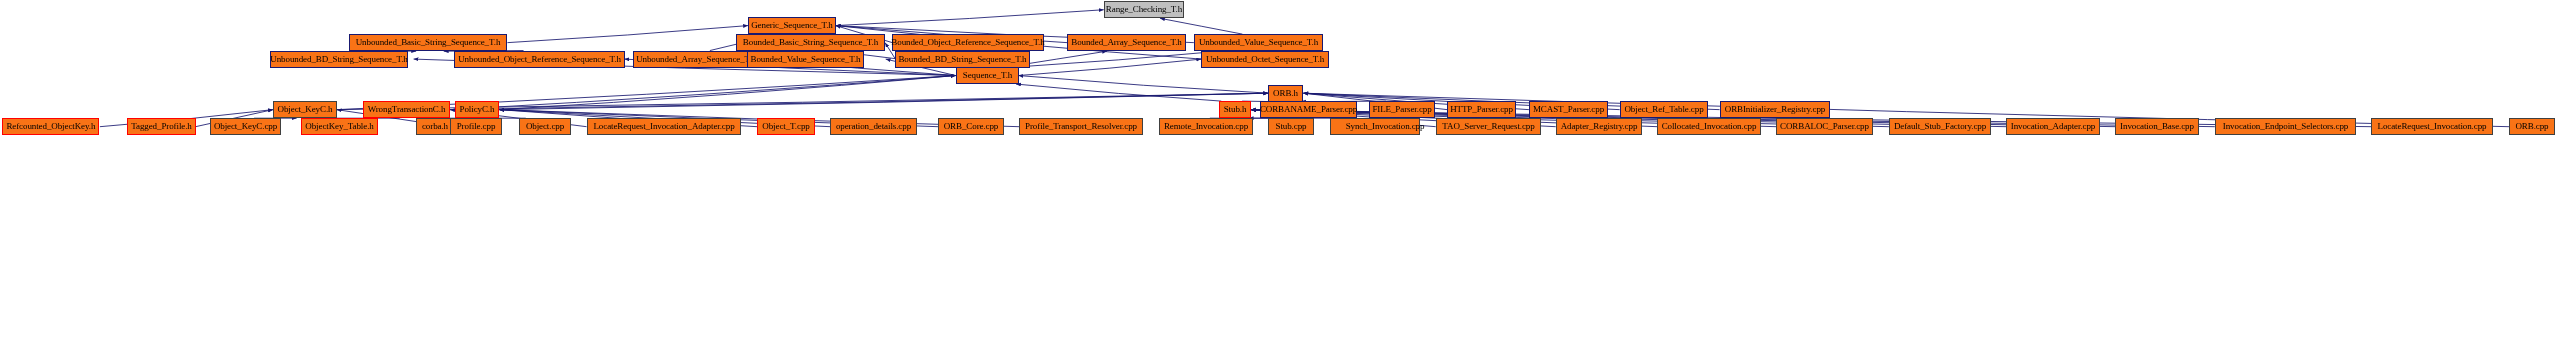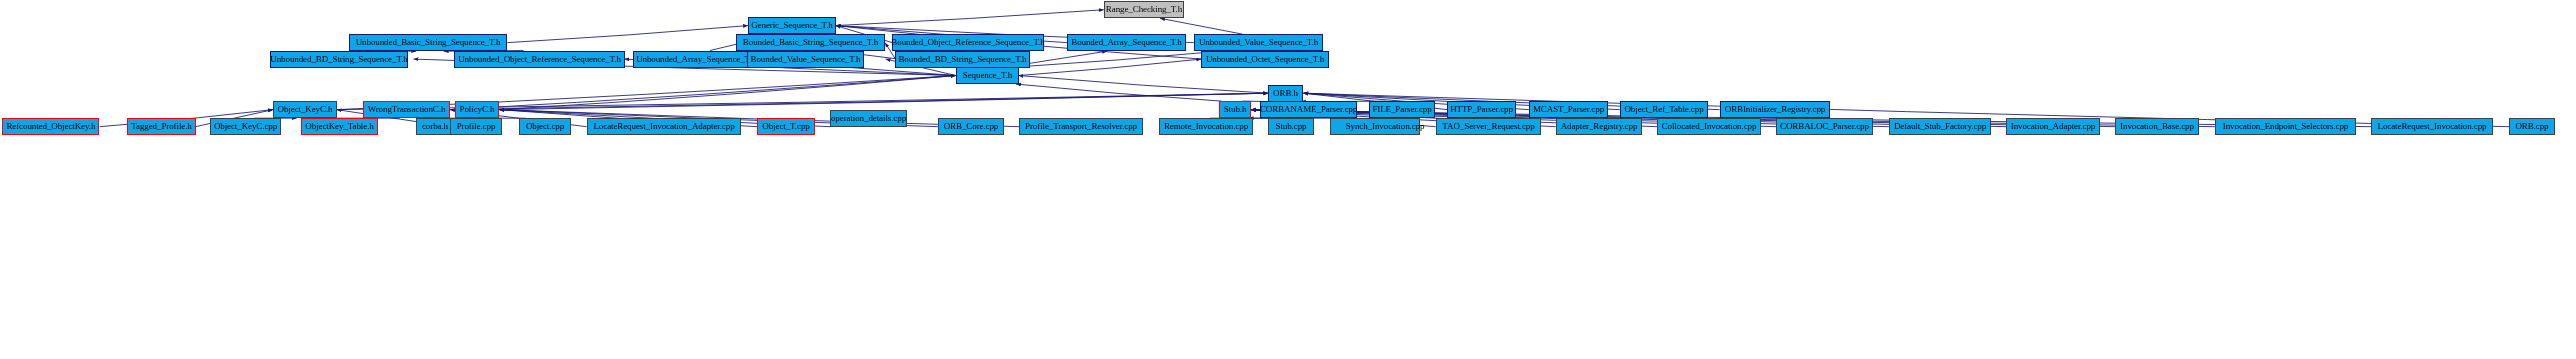--- a/index.html
+++ b/index.html
@@ -20,21 +20,21 @@
     left: 0;
     top: 0;
     width: 2576px;
     height: 360px;
     pointer-events: none;
   }
   .node {
     position: absolute;
     box-sizing: border-box;
     border: 1px solid #191970;
-    background: #0ea5e9;
+    background: #f97316;
     color: #000000;
     font-size: 9px;
     line-height: 1;
     white-space: nowrap;
     display: flex;
     align-items: center;
     justify-content: center;
     height: 17px;
     letter-spacing: -0.1px;
   }
@@ -153,21 +153,21 @@
       <div class="node" style="left: 1720px; top: 101px; width: 110px;">ORBInitializer_Registry.cpp</div>
       <div class="node red" style="left: 2.4px; top: 118px; width: 97px;">Refcounted_ObjectKey.h</div>
       <div class="node red" style="left: 127px; top: 118px; width: 69px;">Tagged_Profile.h</div>
       <div class="node dark" style="left: 210px; top: 118px; width: 71px;">Object_KeyC.cpp</div>
       <div class="node red" style="left: 301px; top: 118px; width: 77px;">ObjectKey_Table.h</div>
       <div class="node dark" style="left: 416px; top: 118px; width: 38px;">corba.h</div>
       <div class="node dark" style="left: 450px; top: 118px; width: 52px;">Profile.cpp</div>
       <div class="node dark" style="left: 519px; top: 118px; width: 52px;">Object.cpp</div>
       <div class="node dark" style="left: 587px; top: 118px; width: 154px;">LocateRequest_Invocation_Adapter.cpp</div>
       <div class="node red" style="left: 757px; top: 118px; width: 58px;">Object_T.cpp</div>
-      <div class="node dark" style="left: 830px; top: 110px; width: 77px;">operation_details.cpp</div>
+      <div class="node dark" style="left: 830px; top: 118px; width: 87px;">operation_details.cpp</div>
       <div class="node dark" style="left: 938px; top: 118px; width: 66px;">ORB_Core.cpp</div>
       <div class="node dark" style="left: 1019px; top: 118px; width: 124px;">Profile_Transport_Resolver.cpp</div>
       <div class="node dark" style="left: 1159px; top: 118px; width: 94px;">Remote_Invocation.cpp</div>
       <div class="node dark" style="left: 1268px; top: 118px; width: 46px;">Stub.cpp</div>
       <div class="node dark" style="left: 1330px; top: 118px; width: 90px; padding-left: 20px;">Synch_Invocation.cpp</div>
       <div class="node dark" style="left: 1436px; top: 118px; width: 105px;">TAO_Server_Request.cpp</div>
       <div class="node dark" style="left: 1556px; top: 118px; width: 86px;">Adapter_Registry.cpp</div>
       <div class="node dark" style="left: 1657px; top: 118px; width: 104px;">Collocated_Invocation.cpp</div>
       <div class="node dark" style="left: 1776px; top: 118px; width: 97px;">CORBALOC_Parser.cpp</div>
       <div class="node dark" style="left: 1889px; top: 118px; width: 102px;">Default_Stub_Factory.cpp</div>

